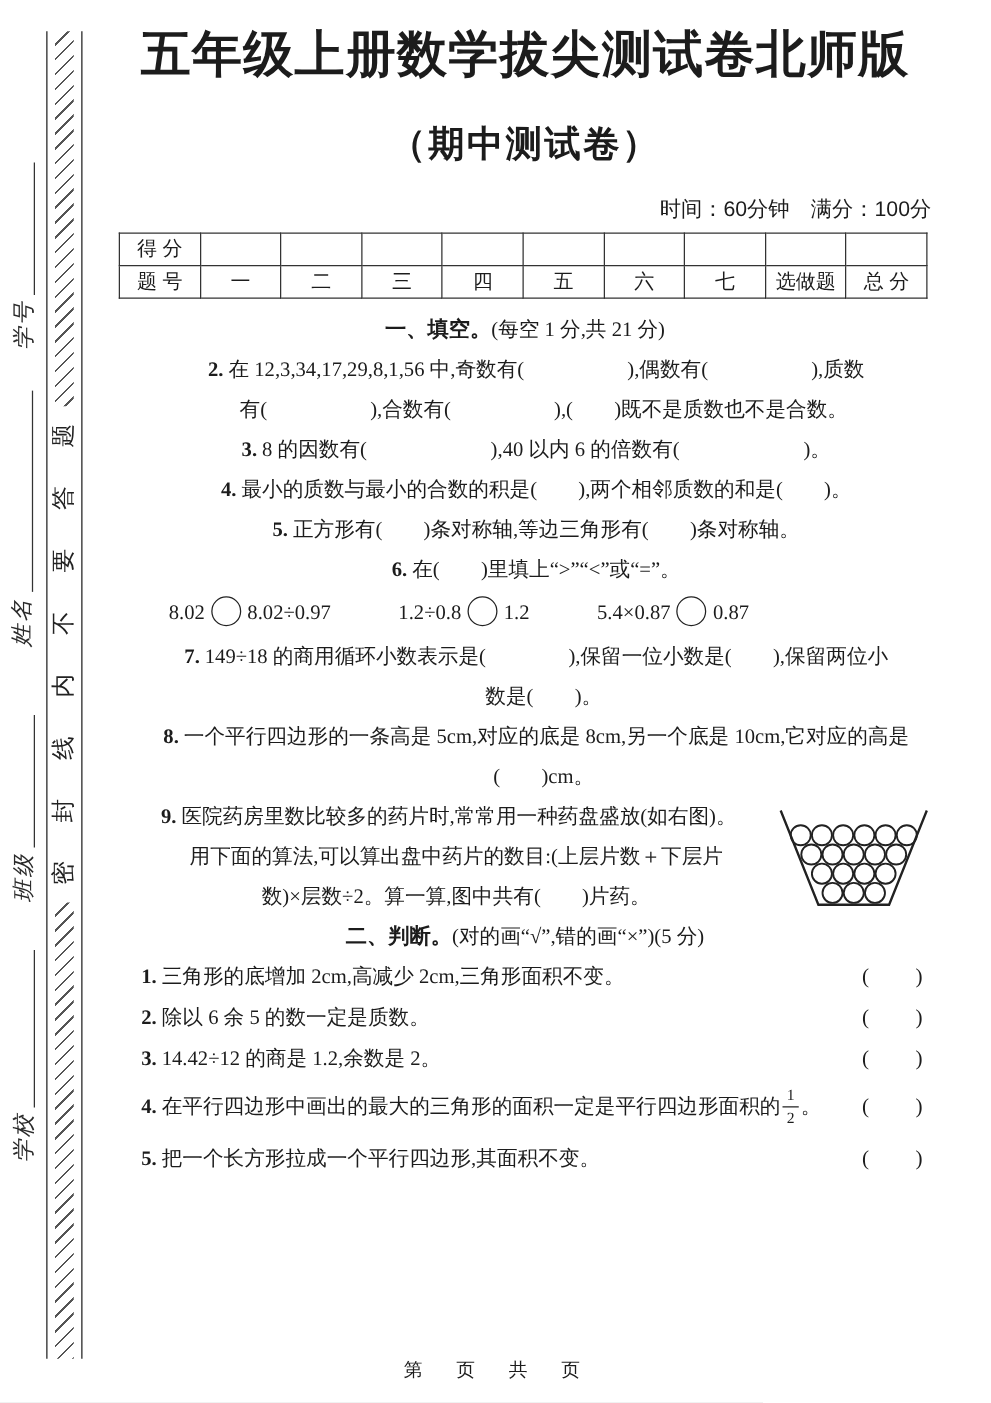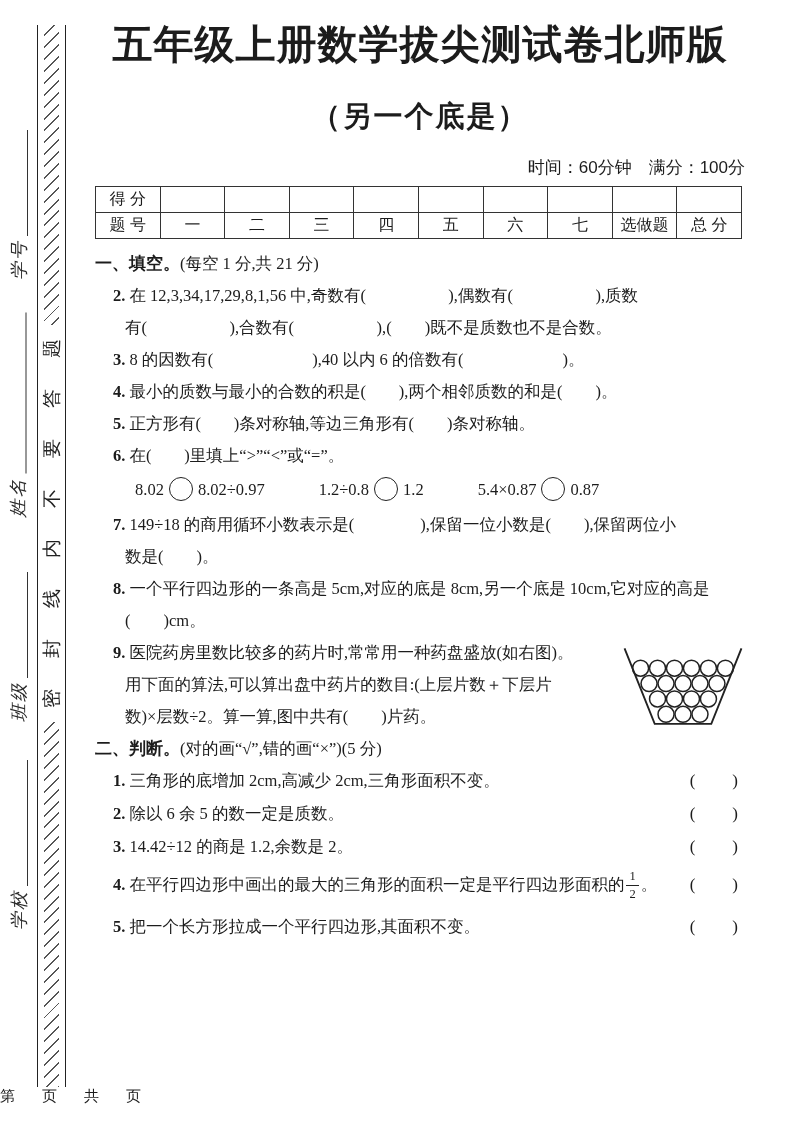--- a/index.html
+++ b/index.html
@@ -60,21 +60,21 @@
     border:1.4px solid #333;height:25px;text-align:center;
     font-size:16px;padding:0;
     font-family:"Liberation Sans","DejaVu Sans",sans-serif;
   }
   td.c-label{width:58px;}
   td.c-num{width:63px;}
   td.c-opt{width:66px;}
   td.c-tot{width:80px;}
   
   .sec{margin-top:14px;}
-  p.line{margin:0 0 11px;font-size:16.5px;line-height:21px;white-space:nowrap;}
+  p.line{margin:0 0 11px;font-size:16.5px;line-height:21px;white-space:nowrap;text-align:center;}
   .qnum{font-weight:bold;padding-right:4px;}
   .heading-strong{font-weight:bold;font-size:17px;}
   .ind1{padding-left:18px;}
   .ind2{padding-left:30px;}
   .q1row{display:flex;gap:84px;}
   .cmprow{display:flex;gap:54px;padding-left:40px;align-items:center;margin:2px 0 13px;}
   .cmp{white-space:nowrap;font-size:16.5px;}
   .circle{
     display:inline-block;width:22px;height:22px;border:1.6px solid #222;
     border-radius:50%;vertical-align:-6px;margin:0 5px;
@@ -88,21 +88,21 @@
   .jrow .jtext{white-space:nowrap;}
   .jrow .spacer{flex:1;}
   .paren{white-space:pre;letter-spacing:1px;padding-right:6px;font-size:17px;}
   .frac{
     display:inline-flex;flex-direction:column;align-items:center;
     vertical-align:middle;line-height:1;font-size:12.5px;margin:0 2px;
   }
   .frac .fnum{border-bottom:1.1px solid #222;padding:1px 3px 2px;}
   .frac .fden{padding-top:2px;}
   .footer{
-    position:absolute;bottom:16px;left:0;width:100%;text-align:left;
+    position:absolute;bottom:16px;left:0;width:100%;text-align:center;
     font-size:15px;letter-spacing:6px;
     font-family:"Liberation Sans","DejaVu Sans",sans-serif;
   }
 </style>
 </head>
 <body>
 
 <div class="page">
 
   <div class="seal-band">
@@ -132,21 +132,21 @@
     <span class="sf-label">班级</span>
     <span class="sf-line"></span>
   </div>
   <div class="side-field" style="left:-65px;top:834px;width:170px;">
     <span class="sf-label">学校</span>
     <span class="sf-line"></span>
   </div>
 
   <div class="content">
     <div class="title">五年级上册数学拔尖测试卷北师版</div>
-    <div class="subtitle">（另一个底是）</div>
+    <div class="subtitle">（期中测试卷）</div>
     <div class="meta">时间：60分钟　满分：100分</div>
 
     <table class="score">
       <tbody>
           <tr>
         <td>得 分</td>
         <td></td>
         <td></td>
         <td></td>
         <td></td>

